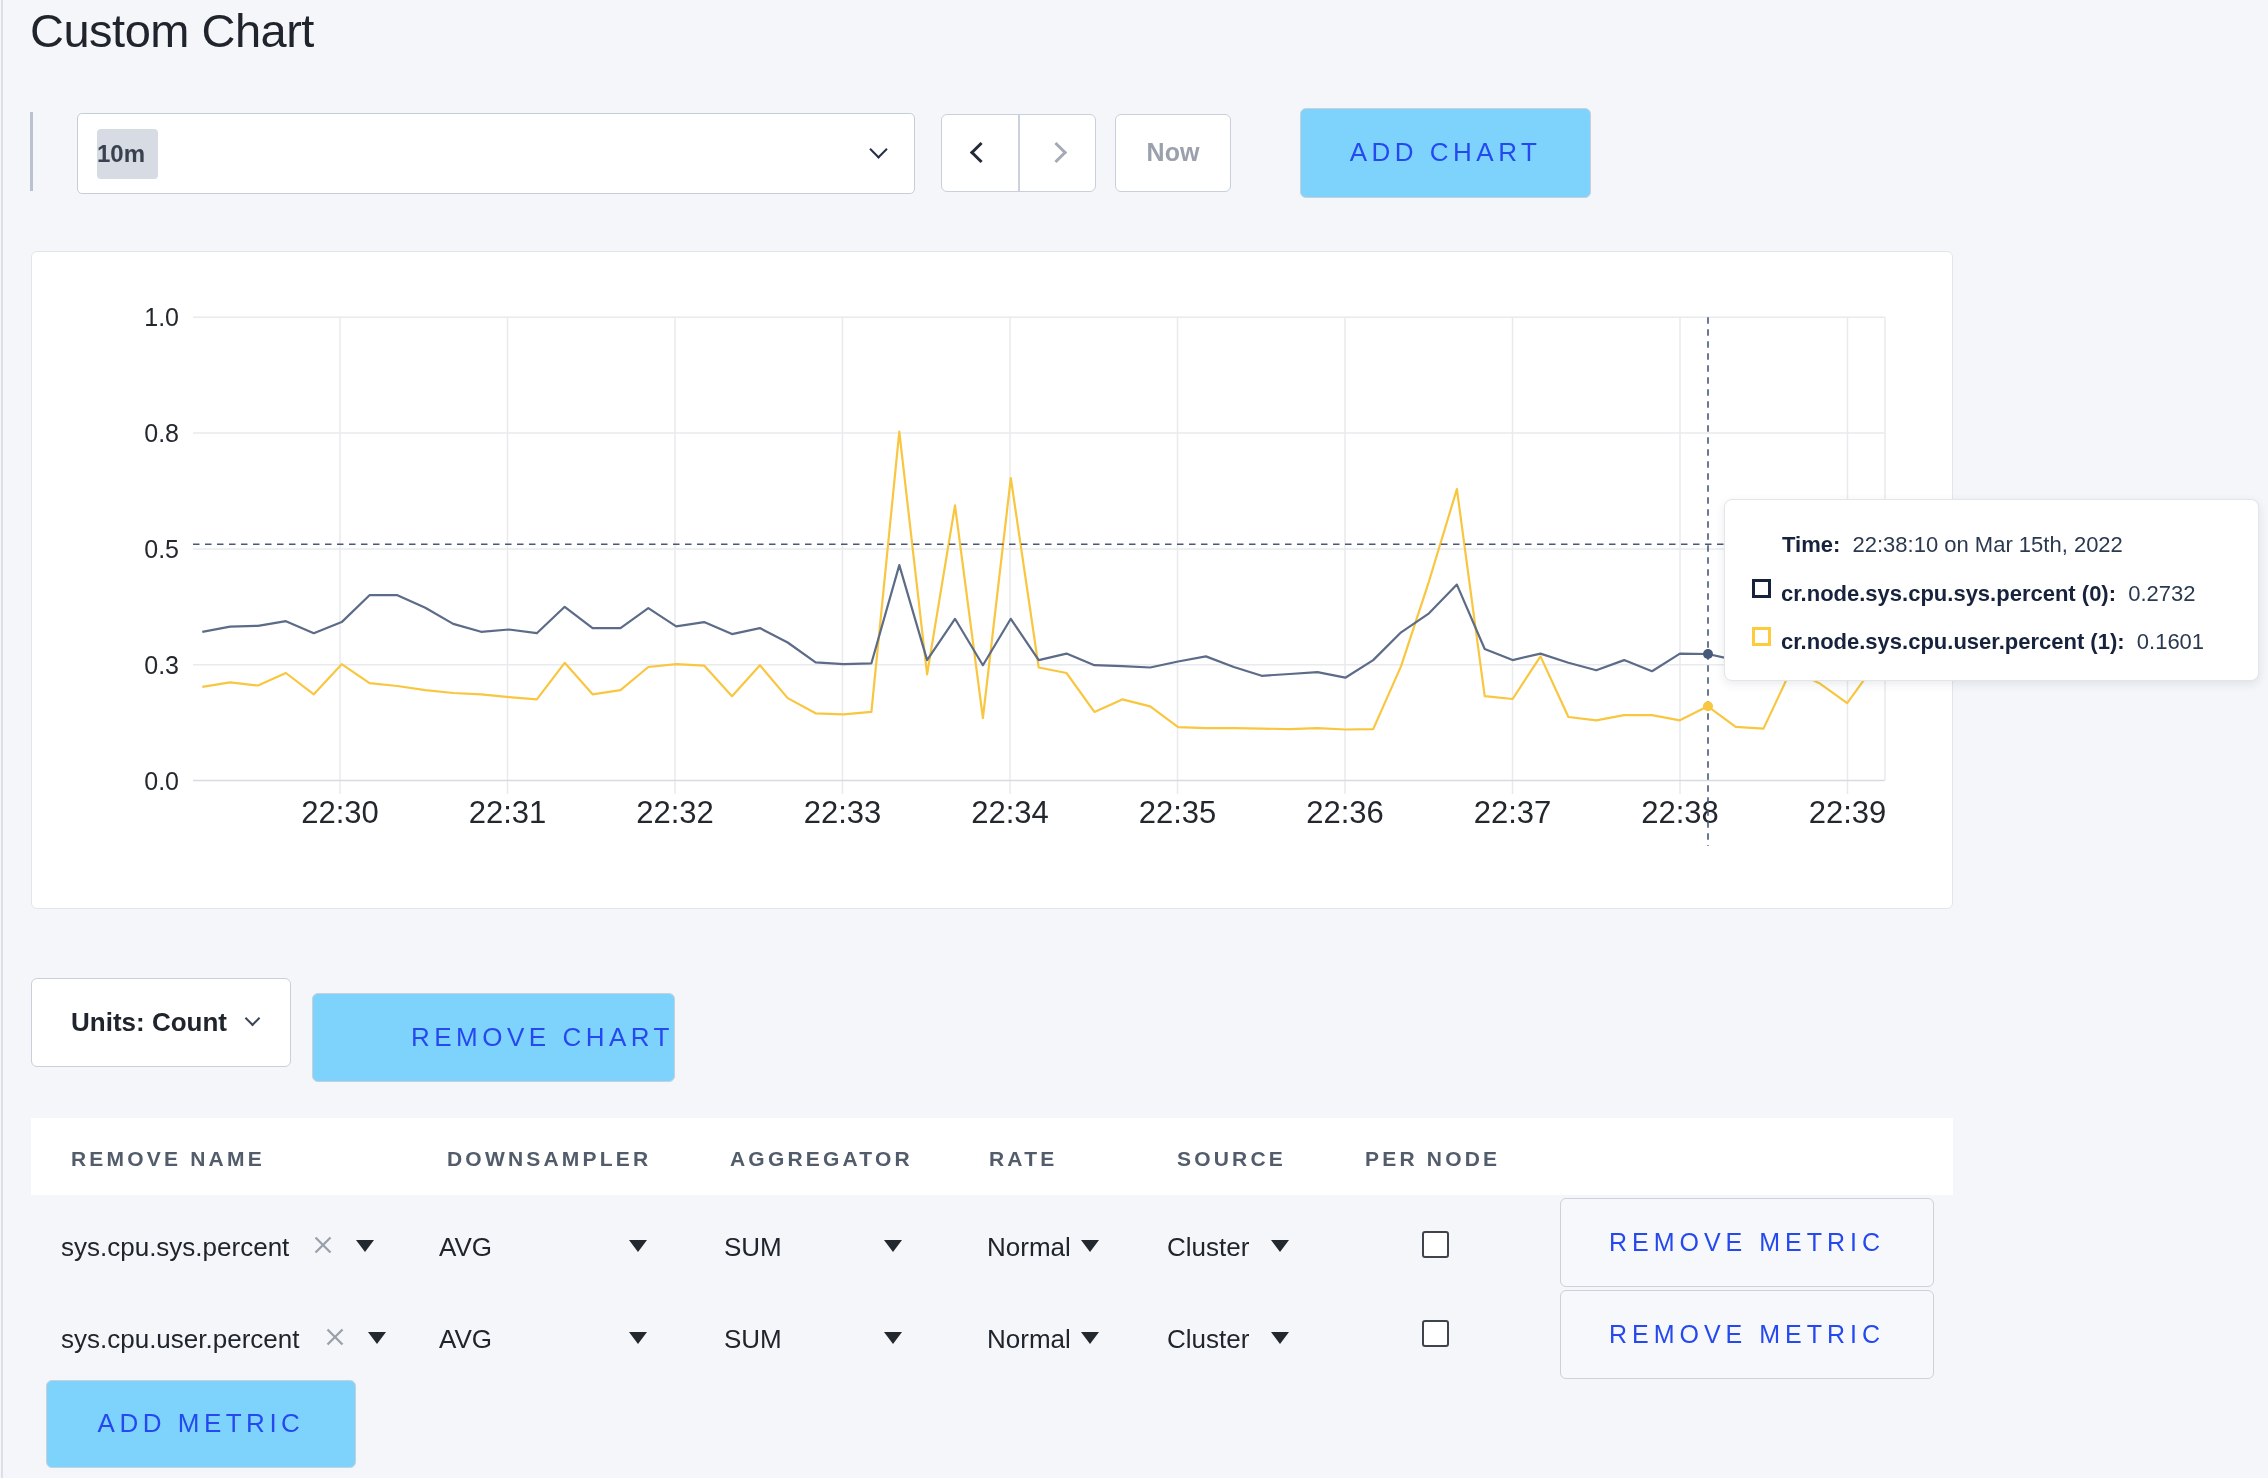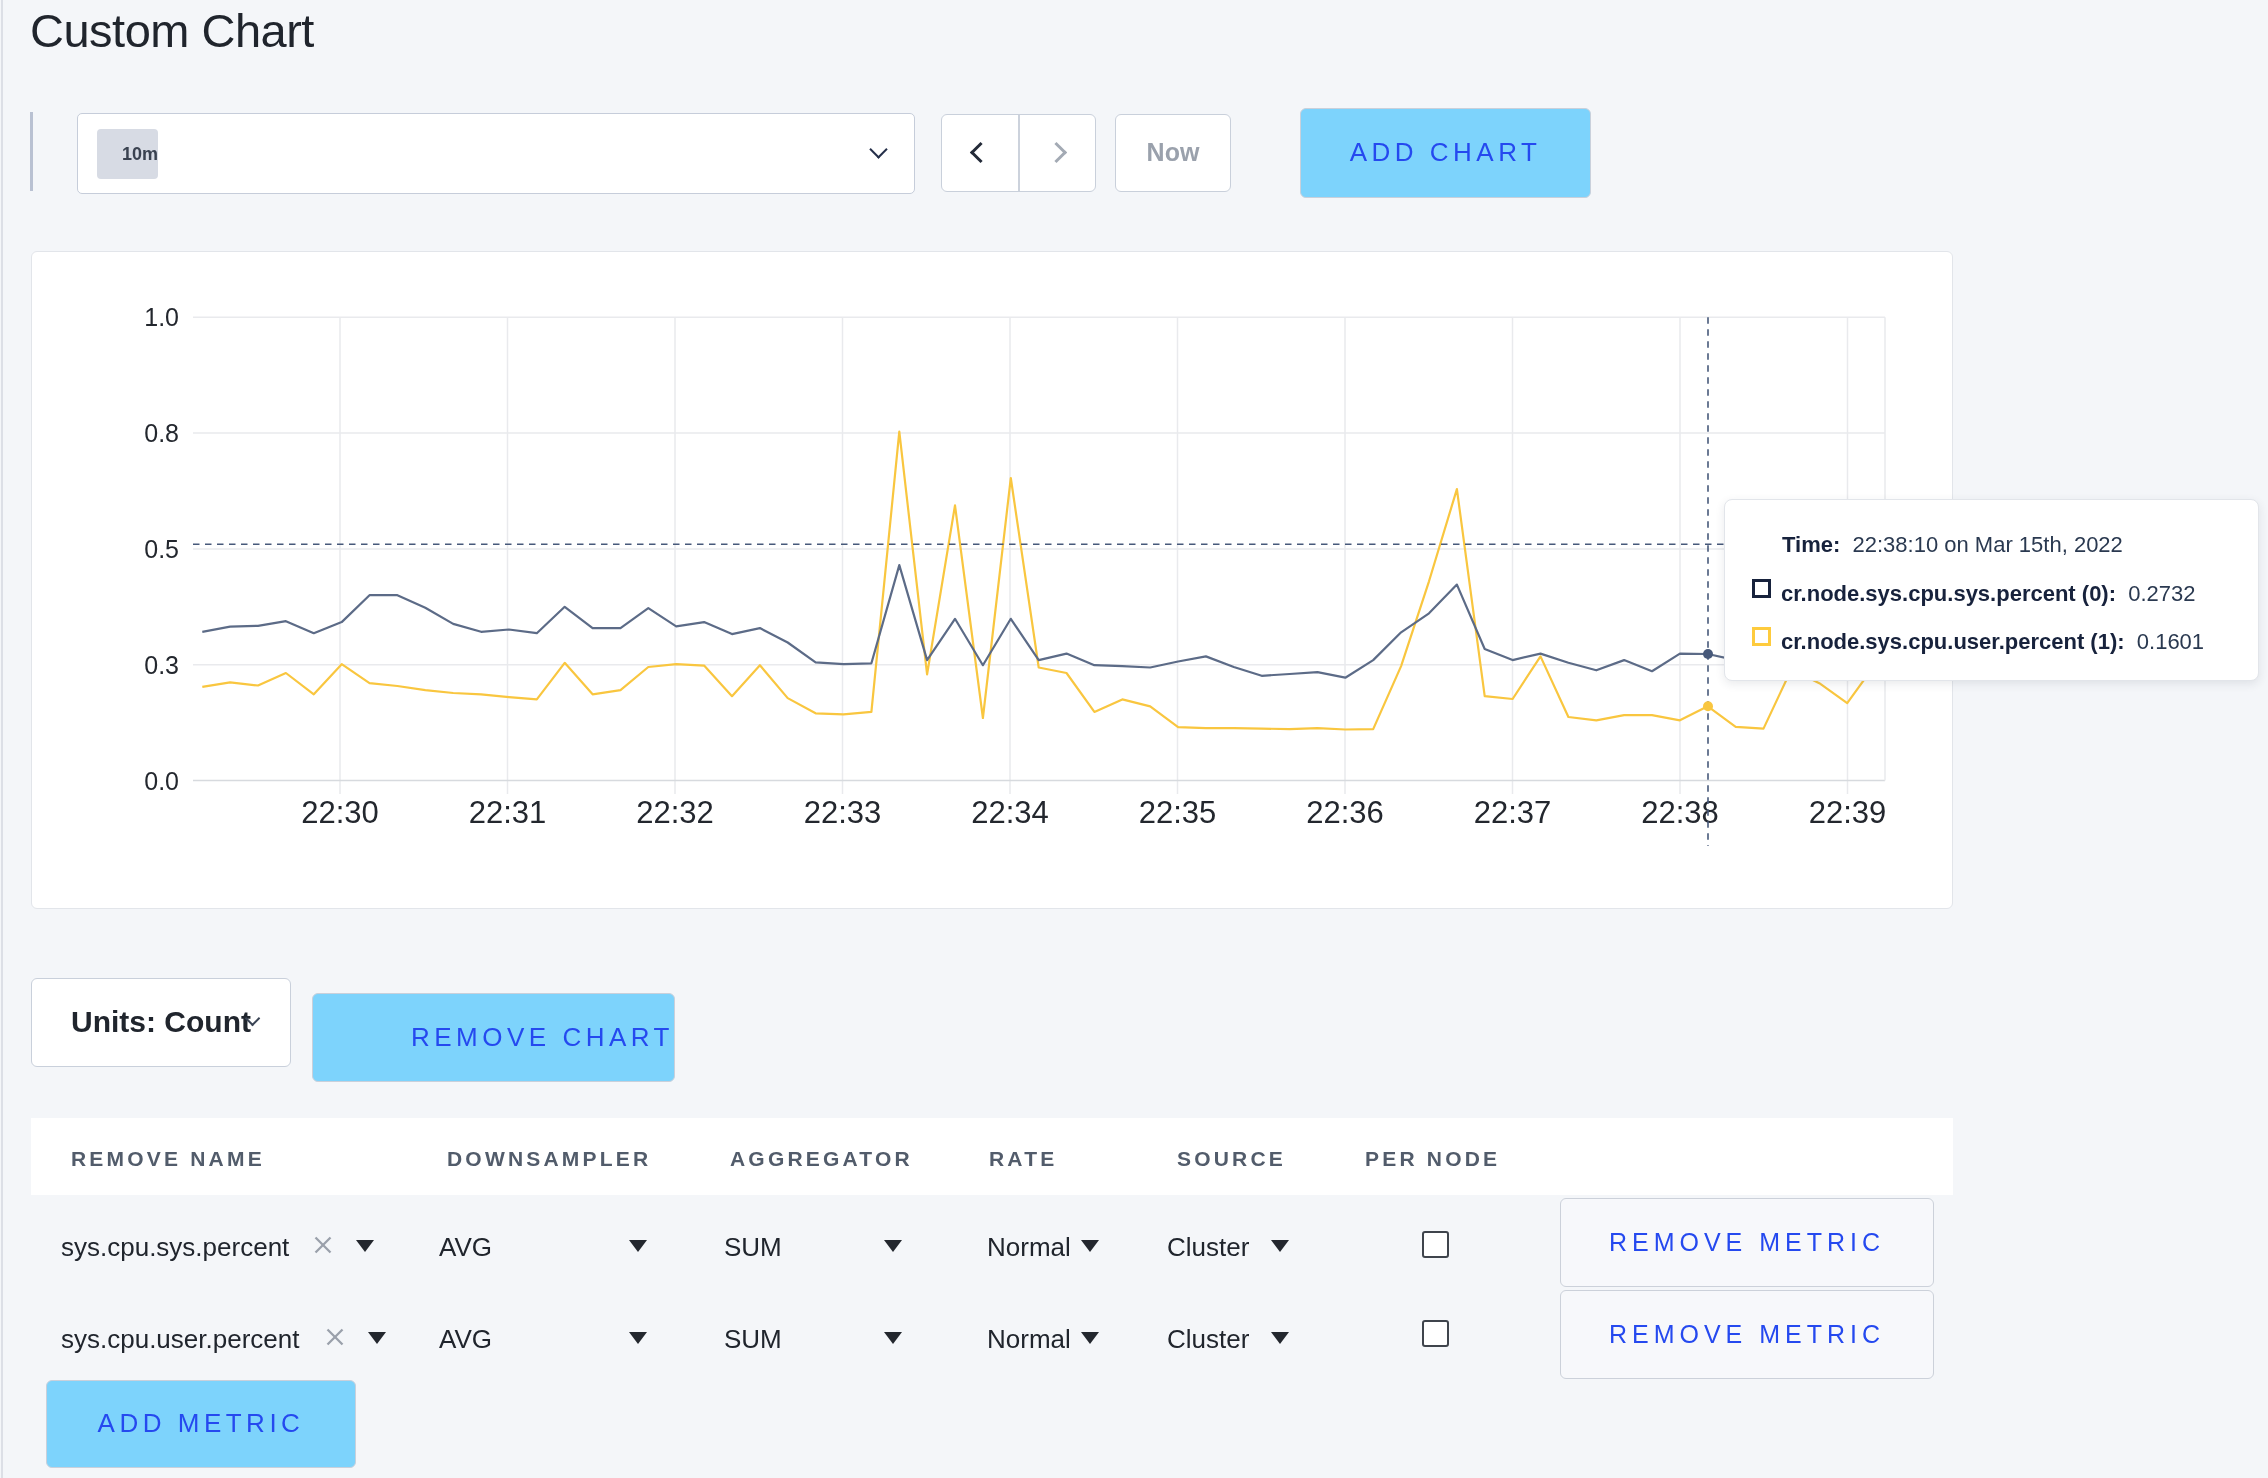--- a/index.html
+++ b/index.html
@@ -9,21 +9,21 @@
 .caret-down { display:inline-block; width:0; height:0; border-left:9px solid transparent; border-right:9px solid transparent; border-top:12px solid #23272e; }
 .chev { display:inline-block; width:13px; height:13px; border-right:3px solid #9ba1ac; border-bottom:3px solid #9ba1ac; }
 </style></head>
 <body>
 <div class="abs" style="left:30px;top:3px;font-size:47px;letter-spacing:-0.5px;color:#20252d;">Custom Chart</div>
 
 <div class="abs" style="left:1px;top:0;width:2px;height:1478px;background:#dcdfe6"></div>
 <div class="abs" style="left:30px;top:112px;width:2.5px;height:79px;background:#b9c1d2"></div>
 
 <div class="abs" style="left:77px;top:113px;width:838px;height:81px;background:#fff;border:1.5px solid #c6cdda;border-radius:5px;">
-  <div class="abs" style="left:19px;top:15px;width:61px;height:50px;background:#d7dbe4;border-radius:4px;text-align:right;line-height:50px;font-size:18px;font-weight:bold;color:#3a4250;">10m</div>
+  <div class="abs" style="left:19px;top:15px;width:61px;height:50px;background:#d7dbe4;border-radius:4px;text-align:left;line-height:50px;font-size:24px;font-weight:bold;color:#3a4250;">10m</div>
   <div class="abs chev" style="left:794px;top:29px;border-color:#242f49;transform:rotate(45deg);border-width:2.5px;"></div>
 </div>
 
 <div class="abs" style="left:941px;top:114px;width:155px;height:78px;background:#fff;border:1.5px solid #c9d0db;border-radius:6px;"></div>
 <div class="abs" style="left:1018px;top:115px;width:1.5px;height:76px;background:#ccd2dc"></div>
 <div class="abs" style="left:973px;top:145px;width:15px;height:15px;border-left:3.5px solid #232a38;border-bottom:3.5px solid #232a38;transform:rotate(45deg);"></div>
 <div class="abs" style="left:1049px;top:145px;width:15px;height:15px;border-right:3.5px solid #a3aab4;border-top:3.5px solid #a3aab4;transform:rotate(45deg);"></div>
 
 <div class="abs" style="left:1115px;top:114px;width:116px;height:78px;background:#fff;border:1.5px solid #c9d0db;border-radius:6px;text-align:center;line-height:75px;font-size:25px;font-weight:bold;color:#9aa1ac;">Now</div>
 
@@ -73,21 +73,21 @@
 
 <div class="abs" style="left:1724px;top:499px;width:535px;height:182px;background:#fff;border:1.5px solid #e2e5ea;border-radius:8px;box-shadow:0 3px 10px rgba(40,50,70,0.10);">
   <div class="abs" style="left:57px;top:32px;font-size:22px;color:#17223c;"><b>Time:</b>&nbsp;&nbsp;<span style="color:#2a3950">22:38:10 on Mar 15th, 2022</span></div>
   <div class="abs" style="left:27px;top:79px;width:19px;height:19px;border:3.2px solid #17223c;"></div>
   <div class="abs" style="left:56px;top:81px;font-size:22px;color:#17223c;font-weight:bold;">cr.node.sys.cpu.sys.percent (0):&nbsp;&nbsp;<span style="font-weight:normal;color:#2a3950">0.2732</span></div>
   <div class="abs" style="left:27px;top:127px;width:19px;height:19px;border:3.2px solid #fecb3d;"></div>
   <div class="abs" style="left:56px;top:129px;font-size:22px;color:#17223c;font-weight:bold;">cr.node.sys.cpu.user.percent (1):&nbsp;&nbsp;<span style="font-weight:normal;color:#2a3950">0.1601</span></div>
 </div>
 
 <div class="abs" style="left:31px;top:978px;width:260px;height:89px;background:#fff;border:1.5px solid #c9d0db;border-radius:6px;">
-  <div class="abs" style="left:39px;top:0;line-height:86px;font-size:30px;font-weight:bold;color:#20252d;">Units: Count</div>
+  <div class="abs" style="left:39px;top:0;line-height:86px;font-size:26px;font-weight:bold;color:#20252d;">Units: Count</div>
   <div class="abs chev" style="left:215px;top:34px;border-color:#3a4455;transform:rotate(45deg);border-width:2.5px;width:11px;height:11px;"></div>
 </div>
 <div class="btn" style="left:312px;top:993px;width:363px;height:89px;text-align:right;line-height:86px;"><span class="bluetxt">REMOVE CHART</span></div>
 
 <div class="abs" style="left:31px;top:1118px;width:1922px;height:77px;background:#fff;"></div>
 <div class="abs hdr" style="left:71px;top:1147px;font-size:21px;letter-spacing:3.2px;color:#525c6b;font-weight:bold;">REMOVE NAME</div>
 <div class="abs hdr" style="left:447px;top:1147px;font-size:21px;letter-spacing:3.2px;color:#525c6b;font-weight:bold;">DOWNSAMPLER</div>
 <div class="abs hdr" style="left:730px;top:1147px;font-size:21px;letter-spacing:3.2px;color:#525c6b;font-weight:bold;">AGGREGATOR</div>
 <div class="abs hdr" style="left:989px;top:1147px;font-size:21px;letter-spacing:3.2px;color:#525c6b;font-weight:bold;">RATE</div>
 <div class="abs hdr" style="left:1177px;top:1147px;font-size:21px;letter-spacing:3.2px;color:#525c6b;font-weight:bold;">SOURCE</div>

